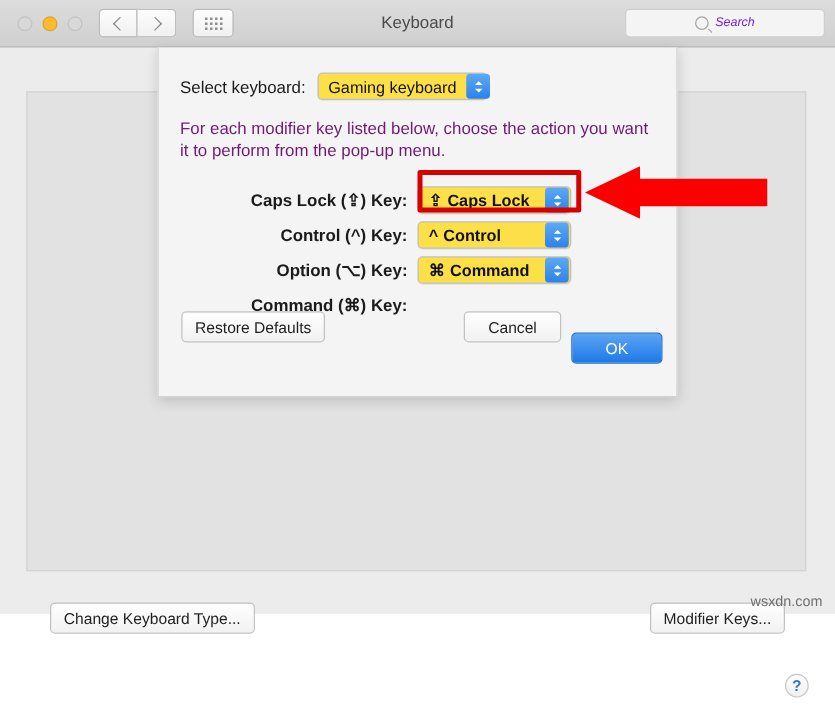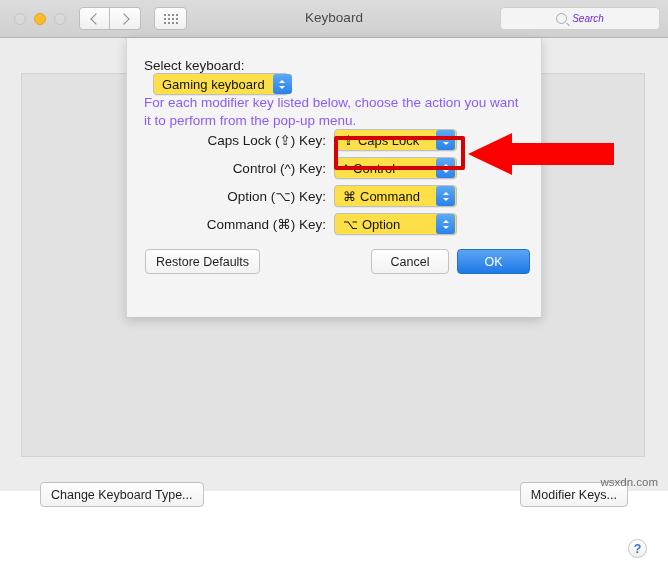--- a/index.html
+++ b/index.html
@@ -197,21 +197,21 @@
     border-right: 1px solid #d4d4d4;
     border-bottom: 1px solid #c6c6c6;
     box-sizing: border-box;
     box-shadow: 0 3px 10px rgba(0,0,0,0.16);
   }
 
   .sheet-row-select {
     position: absolute;
     left: 17px; top: 20px;
     display: flex;
-    flex-direction: column;
+    align-items: center;
   }
   .sheet-label {
     font-size: 13.5px;
     color: #1b1b1b;
   }
 
   
   .popup {
     position: relative;
     height: 22px;
@@ -251,29 +251,30 @@
   .stepper .ar.up   { border-bottom: 3.6px solid #ffffff; }
   .stepper .ar.down { border-top: 3.6px solid #ffffff; }
 
   .keyboard-popup { width: 136px; margin-left: 9px; }
 
   .sheet-desc {
     position: absolute;
     left: 17px; top: 56px;
     width: 380px;
     font-size: 13.5px;
-    color: #8b5cf6;
+    color: #701a75;
     line-height: 18px;
   }
 
   
   .mod-rows {
     position: absolute;
-    left: 0; top: 88px;
+    left: 0; top: 108px;
     width: 416px;
+    font-weight: bold;
   }
   .mod-row {
     display: flex;
     align-items: center;
     height: 28px;
   }
   .mod-row .rlabel {
     width: 207px;
     text-align: right;
     font-size: 13.5px;
@@ -310,21 +311,21 @@
     height: 25px;
   }
   .sheet-btn-cancel {
     position: absolute;
     left: 244px; top: 211px;
     height: 25px;
     width: 78px;
   }
   .sheet-btn-ok {
     position: absolute;
-    left: 330px; top: 211px;
+    left: 330px; top: 228px;
     height: 25px;
     width: 73px;
     background: linear-gradient(to bottom, #5aa4f2, #2079e8);
     border: 1px solid #1f6fd0;
     color: #ffffff;
   }
 </style>
 </head>
 <body>
 
@@ -427,27 +428,20 @@
           <span class="val"><span class="sym">⌘</span><span>Command</span></span>
           <span class="stepper">
             <i class="ar up"></i>
               <i class="ar down"></i>
           </span>
         </div>
       </div>
 
       <div class="mod-row">
         <span class="rlabel">Command (⌘) Key:</span>
-        <div class="popup">
-          <span class="val"><span class="sym">⌥</span><span>Option</span></span>
-          <span class="stepper">
-            <i class="ar up"></i>
-              <i class="ar down"></i>
-          </span>
-        </div>
       </div>
 
     </div>
 
     <div class="btn sheet-btn-cancel">Cancel</div>
 
     <div class="btn sheet-btn-restore">Restore Defaults</div>
 
     <div class="btn sheet-btn-ok">OK</div>
   </div>

